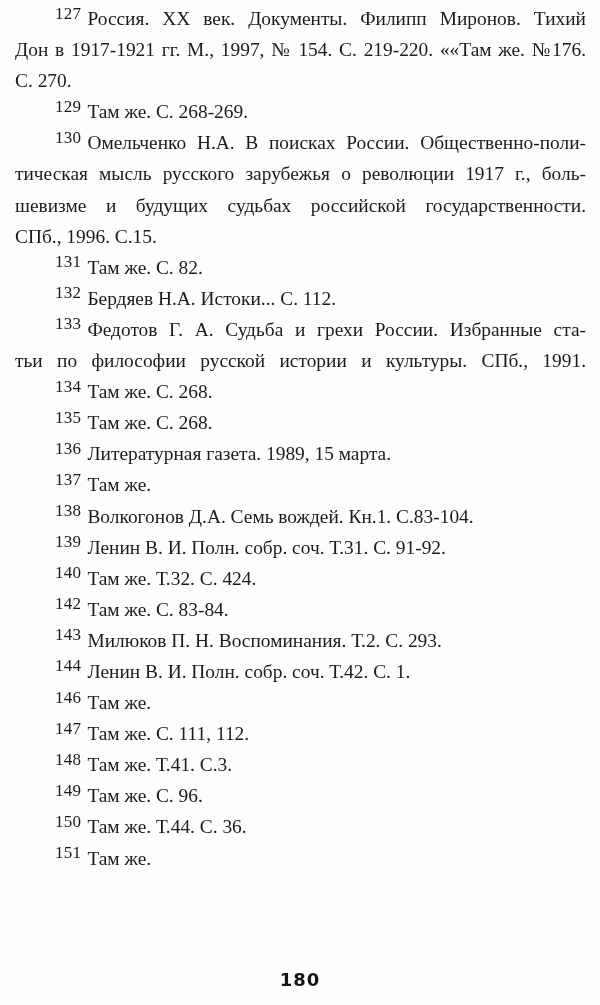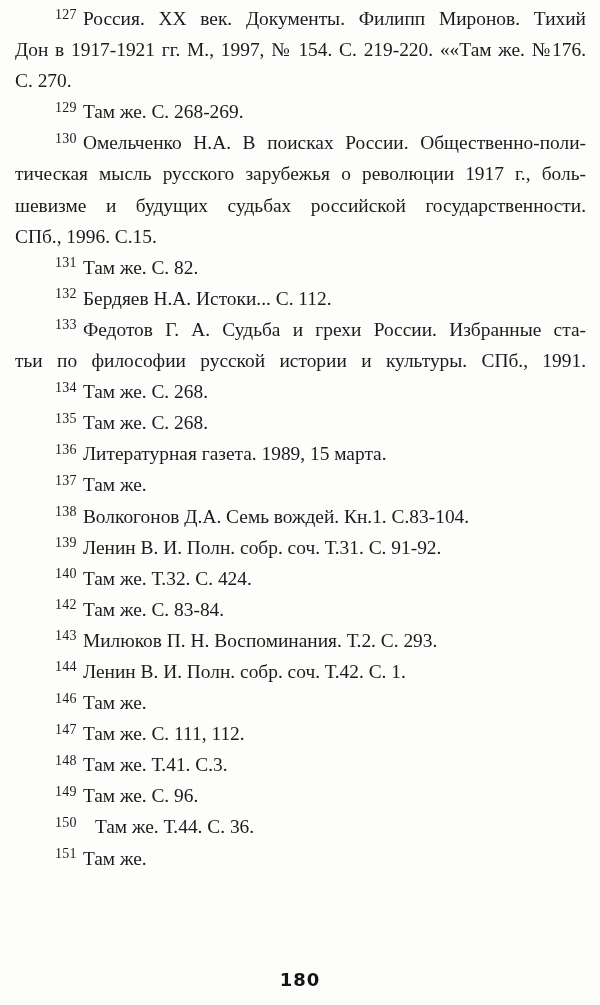--- a/index.html
+++ b/index.html
@@ -24,27 +24,27 @@
     height: 31.1px;
     text-align: left;
     white-space: normal;
   }
   .line.full {
     text-align: justify;
     text-align-last: justify;
   }
   .line.indent { padding-left: 40px; }
   .sup {
-    font-size: 14px;
+    font-size: 17px;
     position: relative;
     top: -6.5px;
     margin-right: 6px;
     letter-spacing: 0.3px;
   }
-  .sup.tight { margin-right: 18px; }
+  .sup.tight { margin-right: 6px; }
   .pagenum {
     position: absolute;
     left: 0;
     right: 0;
     top: 969px;
     text-align: center;
     font-family: "DejaVu Sans", "Liberation Sans", sans-serif;
     font-weight: 700;
     font-size: 18px;
     letter-spacing: 1px;

